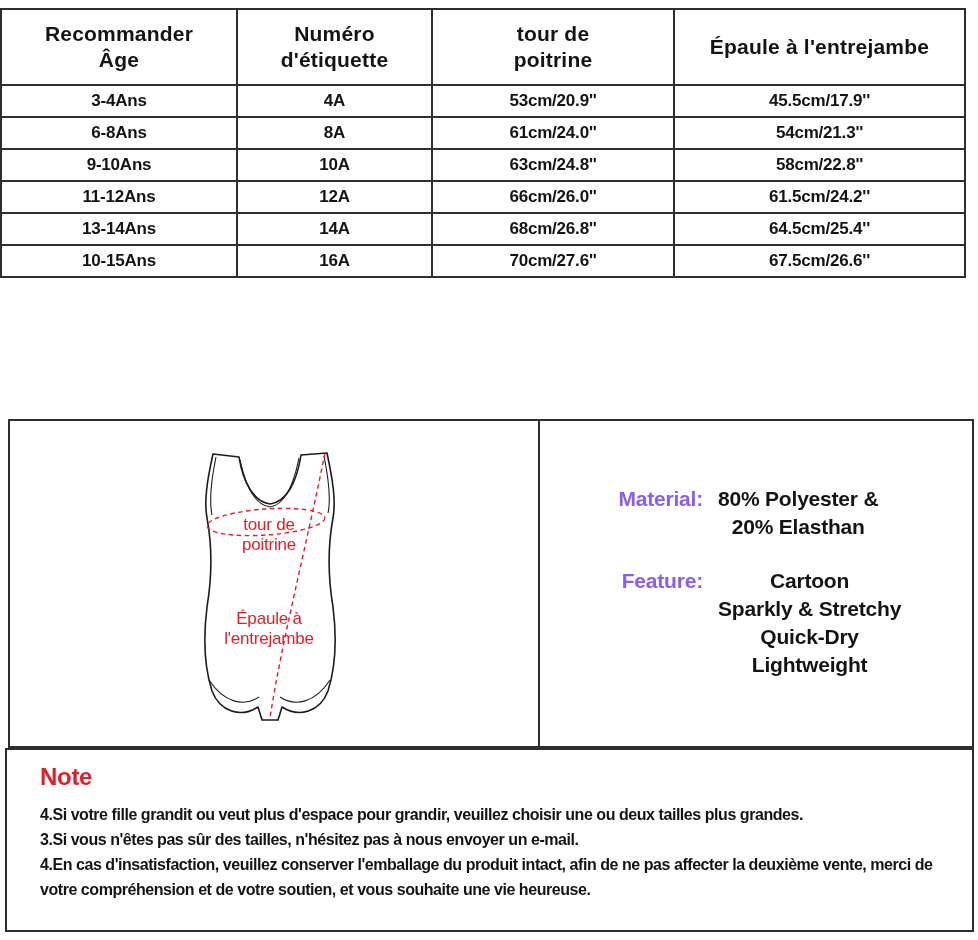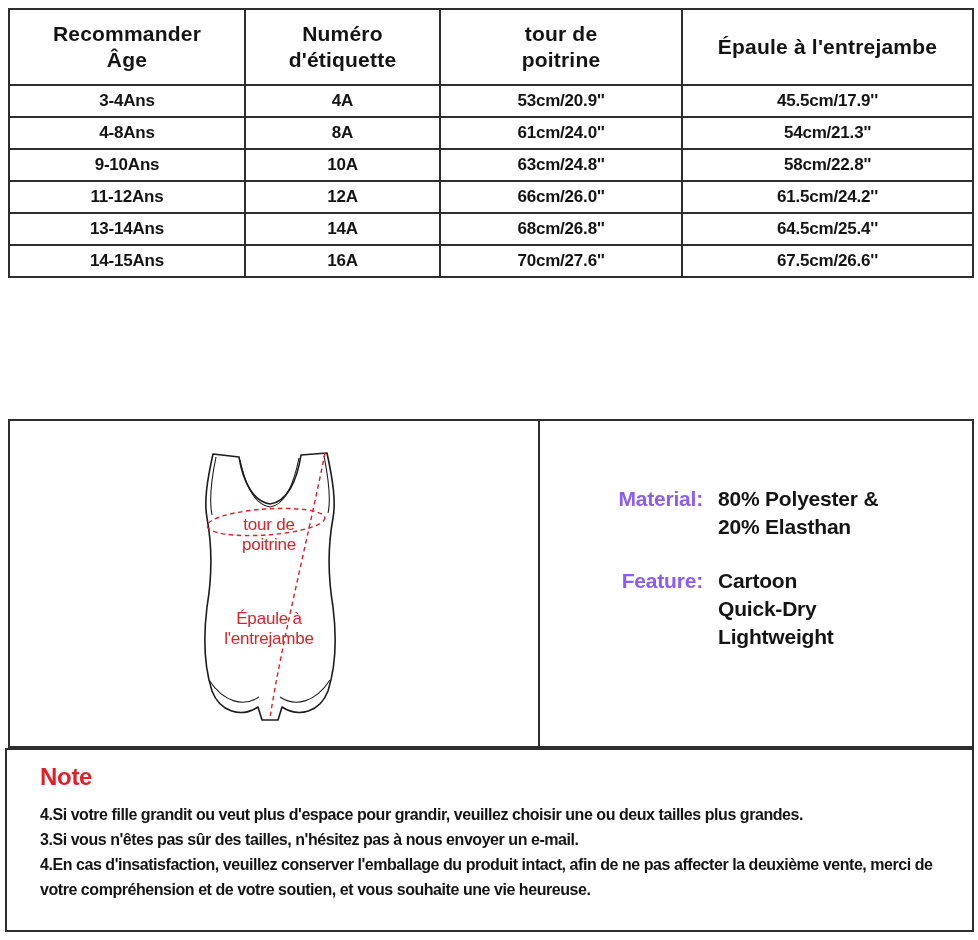--- a/index.html
+++ b/index.html
@@ -3,21 +3,21 @@
 <meta charset="utf-8">
 <style>
   html,body { margin:0; padding:0; background:#ffffff; }
   .page {
     position:relative; width:978px; height:940px; background:#fff;
     font-family:"Liberation Sans", sans-serif; color:#141414; overflow:hidden;
   }
 
   
   .size-table {
-    position:absolute; left:8px; top:8px; width:966px;
+    position:absolute; left:0; top:8px; width:966px;
     border-collapse:collapse; table-layout:fixed;
   }
   .size-table th, .size-table td {
     border:2px solid #2e2e2e; text-align:center; vertical-align:middle; padding:0;
     background:#fff;
   }
   .size-table thead tr { height:76px; }
   .size-table th { font-size:21px; font-weight:bold; line-height:1.22; letter-spacing:0.2px; }
   .size-table th span { display:block; }
   .size-table tbody tr { height:32px; }
@@ -37,21 +37,21 @@
   .dlabel-chest { top:94px; }
   .dlabel-shoulder { top:188px; }
 
   .details-panel { flex:1; padding-top:64px; }
   .spec { display:flex; margin-bottom:26px; }
   .spec-label {
     width:163px; text-align:right; color:#8b5cf6;
     font-size:21px; font-weight:bold; line-height:28px; letter-spacing:-0.2px;
   }
   .spec-values { margin-left:15px; font-size:21px; font-weight:bold; letter-spacing:-0.2px; }
-  .spec-values > div { line-height:28px; }
+  .spec-values > div { line-height:28px;text-align:center; }
 
   
   .note-box {
     position:absolute; left:5px; top:748px; width:969px; height:184px;
     border:2px solid #2e2e2e; box-sizing:border-box; background:#fff;
     padding:13px 18px 0 33px;
   }
   .note-title { color:#e21e26; font-size:24px; font-weight:bold; margin-bottom:11px; letter-spacing:-0.3px; }
   .note-line { font-size:16px; font-weight:bold; line-height:25px; letter-spacing:-0.45px; }
 </style>
@@ -87,21 +87,21 @@
       </tr>
     </thead>
     <tbody>
       <tr>
         <td>3-4Ans</td>
         <td>4A</td>
         <td>53cm/20.9''</td>
         <td>45.5cm/17.9''</td>
       </tr>
       <tr>
-        <td>4-8Ans</td>
+        <td>6-8Ans</td>
         <td>8A</td>
         <td>61cm/24.0''</td>
         <td>54cm/21.3''</td>
       </tr>
       <tr>
         <td>9-10Ans</td>
         <td>10A</td>
         <td>63cm/24.8''</td>
         <td>58cm/22.8''</td>
       </tr>
@@ -111,21 +111,21 @@
         <td>66cm/26.0''</td>
         <td>61.5cm/24.2''</td>
       </tr>
       <tr>
         <td>13-14Ans</td>
         <td>14A</td>
         <td>68cm/26.8''</td>
         <td>64.5cm/25.4''</td>
       </tr>
       <tr>
-        <td>14-15Ans</td>
+        <td>10-15Ans</td>
         <td>16A</td>
         <td>70cm/27.6''</td>
         <td>67.5cm/26.6''</td>
       </tr>
     </tbody>
   </table>
 
   <div class="middle">
     <div class="diagram-panel">
       <svg class="diagram-svg" width="140" height="300" viewBox="0 0 140 300">
@@ -171,20 +171,21 @@
         <div class="spec-label">Material:</div>
         <div class="spec-values">
           <div>80% Polyester &amp;</div>
           <div>20% Elasthan</div>
         </div>
       </div>
       <div class="spec">
         <div class="spec-label">Feature:</div>
         <div class="spec-values">
           <div>Cartoon</div>
+          <div>Sparkly &amp; Stretchy</div>
           <div>Quick-Dry</div>
           <div>Lightweight</div>
         </div>
       </div>
     </div>
   </div>
 
   <div class="note-box">
     <div class="note-title">Note</div>
     <div class="note-line">4.Si votre fille grandit ou veut plus d'espace pour grandir, veuillez choisir une ou deux tailles plus grandes.</div>

